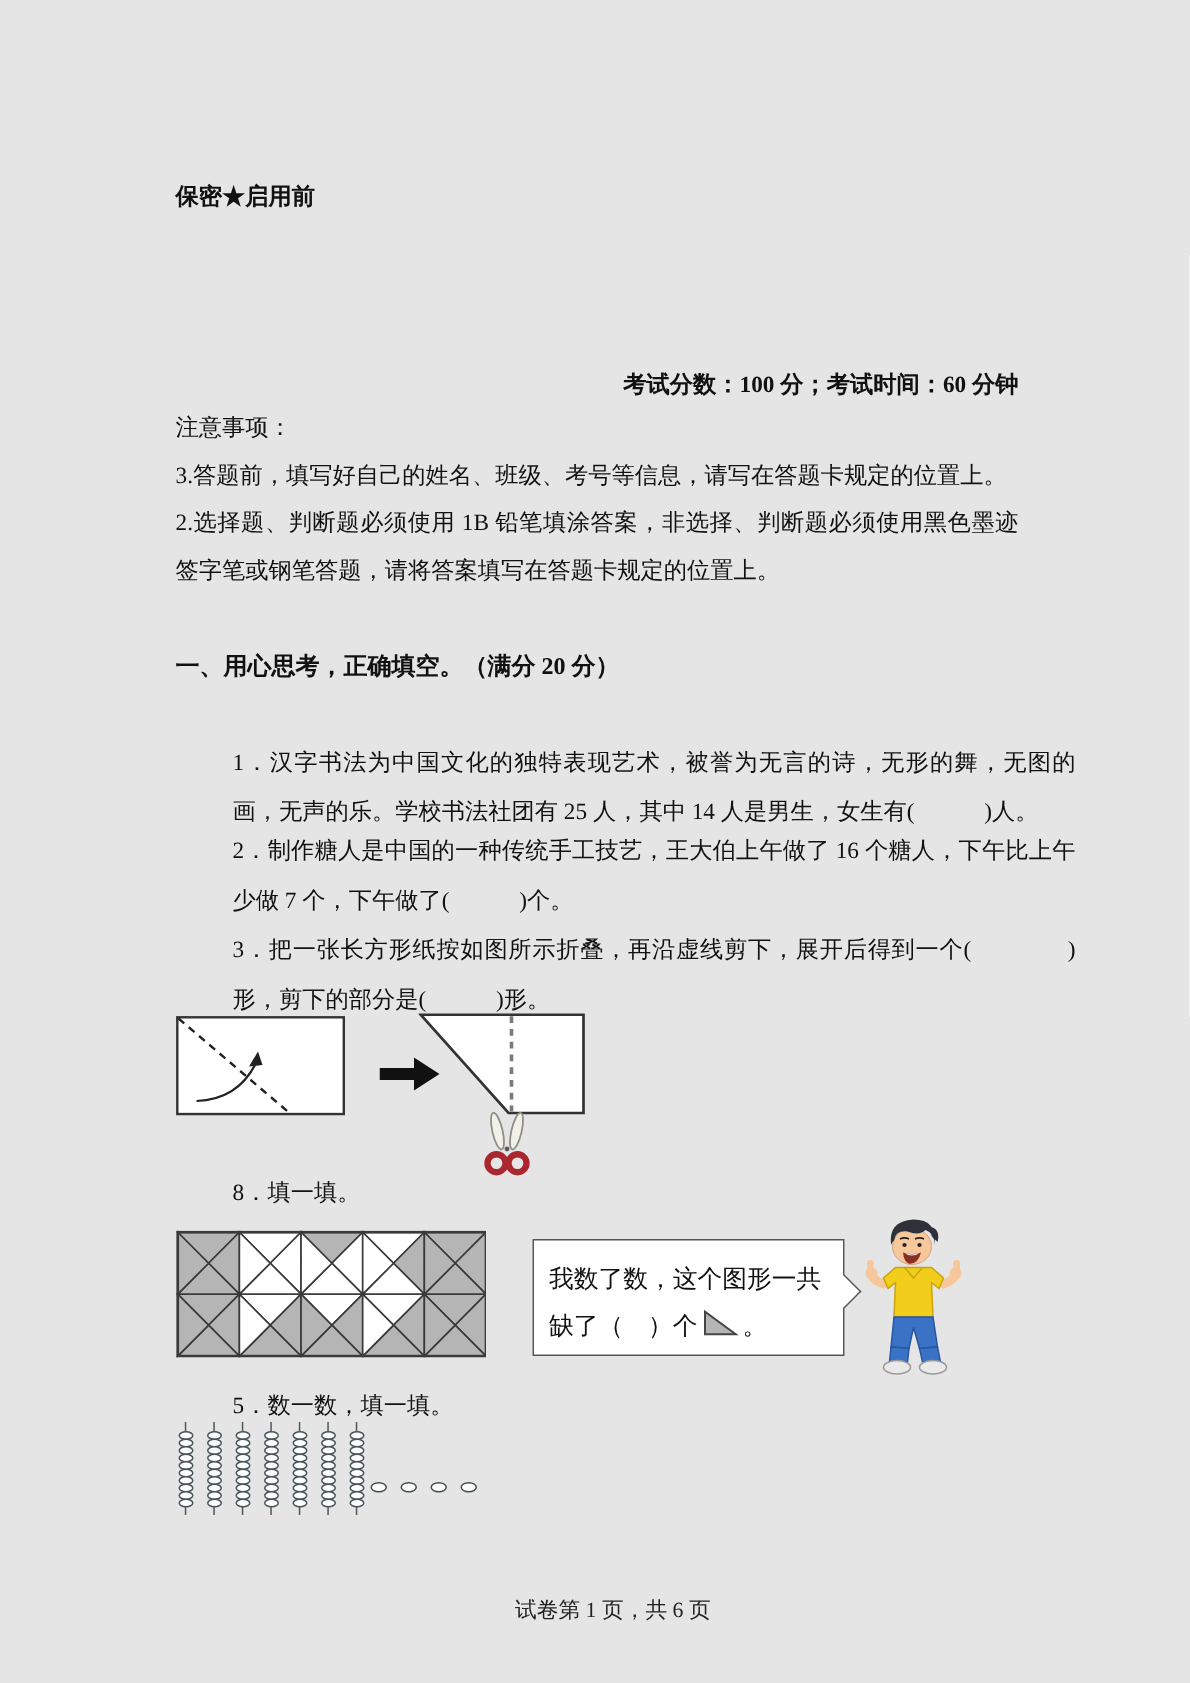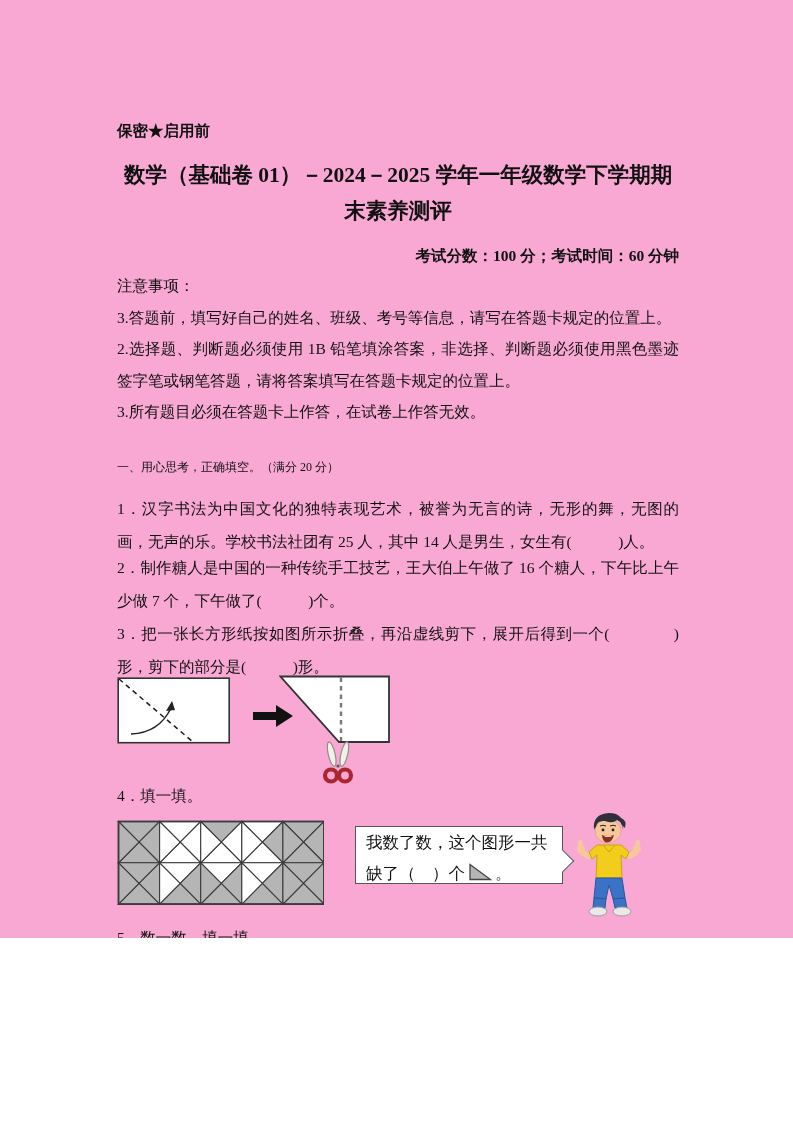--- a/index.html
+++ b/index.html
@@ -1,52 +1,52 @@
 <!DOCTYPE html>
 <html><head>
 <meta charset="utf-8">
 <style>
   html,body{margin:0;padding:0;background:#ffffff;}
   .page{
     position:relative;
-    width:793px;height:938px;
-    background:#f9a8d4;
+    width:793px;height:1122px;
+    background:#e5e5e5;
     font-family:"Liberation Serif","DejaVu Serif",serif;
     color:#111;
     overflow:hidden;
   }
   .content{position:absolute;left:117px;width:562px;top:0;height:100%;}
   .abs{position:absolute;left:0;width:100%;}
   .confidential{top:121px;font-weight:bold;font-size:15.5px;}
   .title{top:157px;left:-12px;width:586px;text-align:center;font-weight:bold;font-size:21.5px;line-height:36px;}
   .exam-info{top:246px;text-align:right;font-weight:bold;font-size:15.5px;}
   .notices{top:270px;font-weight:normal;font-size:15.5px;line-height:31.5px;text-align:justify;}
-  .section-heading{top:459px;font-weight:normal;font-size:12px;}
-  .question{font-size:15.5px;line-height:33px;text-align:justify;}
+  .section-heading{top:434px;font-weight:bold;font-size:16px;}
+  .question{font-size:15.5px;line-height:33px;text-align:justify;margin-left:38px;}
   .q1{top:492px;}
   .q2{top:551px;}
   .q3{top:617px;}
   .q4{top:779px;}
   .q5{top:921px;}
   .fig3{top:675px;height:110px;}
   .fig4{top:816px;height:104px;}
   .fig5{top:950px;height:80px;}
   .footer{position:absolute;left:12px;width:100%;top:1064px;text-align:center;font-size:14.5px;color:#222;}
 
   
   .fig3 .rect1{position:absolute;left:0;top:2px;}
   .fig3 .mid-arrow{position:absolute;left:136px;top:28px;}
   .fig3 .shape2{position:absolute;left:162px;top:0;}
   .fig3 .scissors{position:absolute;left:203px;top:64px;}
 
   
   .fig4 .mosaic{position:absolute;left:0;top:4px;}
   .fig4 .bubble{
     position:absolute;left:238px;top:10px;width:186px;height:56px;
-    border:1.5px solid #555;background:#fff;padding:0 10px;
+    border:1.5px solid #555;background:#fff;padding:10px 10px;
     font-size:16.5px;line-height:31px;
   }
   .fig4 .bubble-pointer{
     position:absolute;right:-9px;top:26px;width:15px;height:15px;background:#fff;
     border-top:1.5px solid #555;border-right:1.5px solid #555;
     transform:rotate(45deg);
   }
   .fig4 .tri-glyph{display:inline-block;vertical-align:-3px;margin:0 2px;}
   .fig4 .boy{position:absolute;left:458px;top:-6px;}
 
@@ -59,32 +59,27 @@
   .loose-bead{display:inline-block;width:9px;height:5px;border:1.7px solid #3d4d50;border-radius:50%;margin-right:9px;background:#fff;}
 </style>
 </head>
 <body>
 
 <div class="page">
   <div class="content">
 
     <div class="abs confidential">保密★启用前</div>
 
-    <div class="abs title">
-      <div>数学（基础卷 01）－2024－2025 学年一年级数学下学期期</div>
-      <div>末素养测评</div>
-    </div>
 
     <div class="abs exam-info">考试分数：100 分；考试时间：60 分钟</div>
 
     <div class="abs notices">
       <div>注意事项：</div>
       <div>3.答题前，填写好自己的姓名、班级、考号等信息，请写在答题卡规定的位置上。</div>
       <div>2.选择题、判断题必须使用 1B 铅笔填涂答案，非选择、判断题必须使用黑色墨迹签字笔或钢笔答题，请将答案填写在答题卡规定的位置上。</div>
-      <div>3.所有题目必须在答题卡上作答，在试卷上作答无效。</div>
     </div>
 
     <div class="abs section-heading">一、用心思考，正确填空。（满分 20 分）</div>
 
     <div class="abs question q1">1．汉字书法为中国文化的独特表现艺术，被誉为无言的诗，无形的舞，无图的画，无声的乐。学校书法社团有 25 人，其中 14 人是男生，女生有(　　　)人。</div>
     <div class="abs question q2">2．制作糖人是中国的一种传统手工技艺，王大伯上午做了 16 个糖人，下午比上午少做 7 个，下午做了(　　　)个。</div>
     <div class="abs question q3">3．把一张长方形纸按如图所示折叠，再沿虚线剪下，展开后得到一个(　　　　)形，剪下的部分是(　　　)形。</div>
 
     <div class="abs fig3">
       <svg class="rect1" width="114" height="68" viewBox="0 0 114 68">
@@ -102,21 +97,21 @@
       </svg>
       <svg class="scissors" width="36" height="46" viewBox="0 0 36 46">
         <ellipse cx="14.5" cy="14" rx="3.4" ry="12.5" fill="#f1f1ea" stroke="#8f8f86" stroke-width="1.2" transform="rotate(-13 18 27)"></ellipse>
         <ellipse cx="21.5" cy="14" rx="3.4" ry="12.5" fill="#f1f1ea" stroke="#8f8f86" stroke-width="1.2" transform="rotate(13 18 27)"></ellipse>
         <circle cx="18" cy="27" r="1.6" fill="#5a5a5a"></circle>
         <circle cx="11" cy="36.5" r="6" fill="none" stroke="#ab2730" stroke-width="4.2"></circle>
         <circle cx="25" cy="36.5" r="6" fill="none" stroke="#ab2730" stroke-width="4.2"></circle>
       </svg>
     </div>
 
-    <div class="abs question q4">4．填一填。</div>
+    <div class="abs question q4">8．填一填。</div>
 
     <div class="abs fig4">
       <svg id="mosaic-svg" class="mosaic" width="207" height="85" viewBox="0 0 207 85">
           <polygon points="1.5,1.5 42.6,1.5 22.05,22.15" fill="#b5b5b5" stroke="#3a3a3a" stroke-width="1.1"></polygon>
           <polygon points="42.6,1.5 42.6,42.8 22.05,22.15" fill="#b5b5b5" stroke="#3a3a3a" stroke-width="1.1"></polygon>
           <polygon points="42.6,42.8 1.5,42.8 22.05,22.15" fill="#b5b5b5" stroke="#3a3a3a" stroke-width="1.1"></polygon>
           <polygon points="1.5,42.8 1.5,1.5 22.05,22.15" fill="#b5b5b5" stroke="#3a3a3a" stroke-width="1.1"></polygon>
           <polygon points="42.6,1.5 83.7,1.5 63.150000000000006,22.15" fill="#ffffff" stroke="#3a3a3a" stroke-width="1.1"></polygon>
           <polygon points="83.7,1.5 83.7,42.8 63.150000000000006,22.15" fill="#ffffff" stroke="#3a3a3a" stroke-width="1.1"></polygon>
           <polygon points="83.7,42.8 42.6,42.8 63.150000000000006,22.15" fill="#ffffff" stroke="#3a3a3a" stroke-width="1.1"></polygon>

